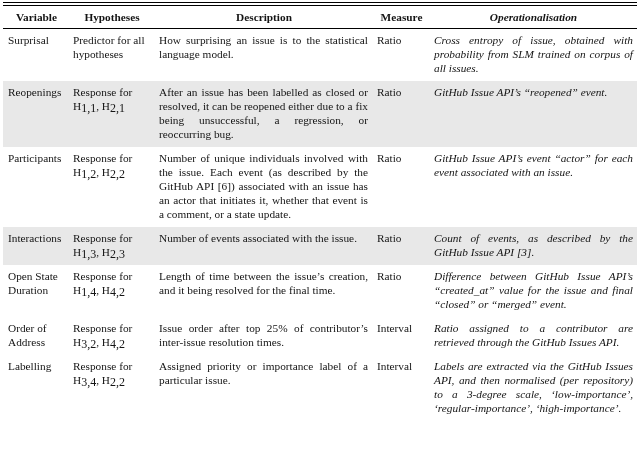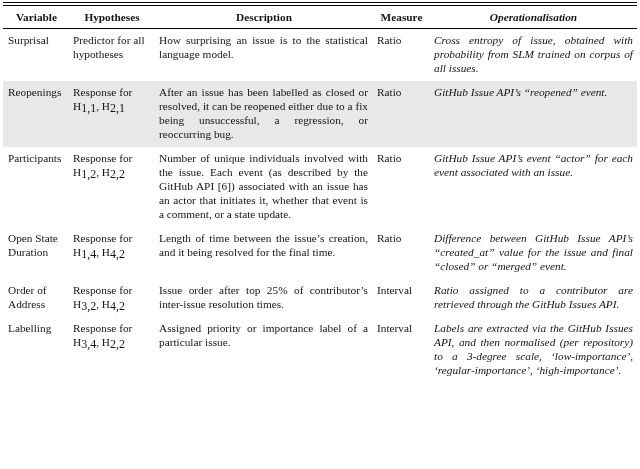--- a/index.html
+++ b/index.html
@@ -96,20 +96,27 @@
     <td data-name="cell-measure">Ratio</td>
     <td data-name="cell-operationalisation">GitHub Issue API’s “reopened” event.</td>
   </tr>
         <tr data-name="table-row">
     <td data-name="cell-variable">Participants</td>
     <td data-name="cell-hypotheses">Response for H<sub>1,2</sub>, H<sub>2,2</sub></td>
     <td data-name="cell-description">Number of unique individuals involved with the issue. Each event (as described by the GitHub API [6]) associated with an issue has an actor that initiates it, whether that event is a comment, or a state update.</td>
     <td data-name="cell-measure">Ratio</td>
     <td data-name="cell-operationalisation">GitHub Issue API’s event “actor” for each event associated with an issue.</td>
   </tr>
+        <tr data-name="table-row" class="shaded">
+    <td data-name="cell-variable">Interactions</td>
+    <td data-name="cell-hypotheses">Response for H<sub>1,3</sub>, H<sub>2,3</sub></td>
+    <td data-name="cell-description">Number of events associated with the issue.</td>
+    <td data-name="cell-measure">Ratio</td>
+    <td data-name="cell-operationalisation">Count of events, as described by the GitHub Issue API [3].</td>
+  </tr>
         <tr data-name="table-row">
     <td data-name="cell-variable">Open State Duration</td>
     <td data-name="cell-hypotheses">Response for H<sub>1,4</sub>, H<sub>4,2</sub></td>
     <td data-name="cell-description">Length of time between the issue’s creation, and it being resolved for the final time.</td>
     <td data-name="cell-measure">Ratio</td>
     <td data-name="cell-operationalisation">Difference between GitHub Issue API’s “created_at” value for the issue and final “closed” or “merged” event.</td>
   </tr>
         <tr data-name="table-row">
     <td data-name="cell-variable">Order of Address</td>
     <td data-name="cell-hypotheses">Response for H<sub>3,2</sub>, H<sub>4,2</sub></td>

